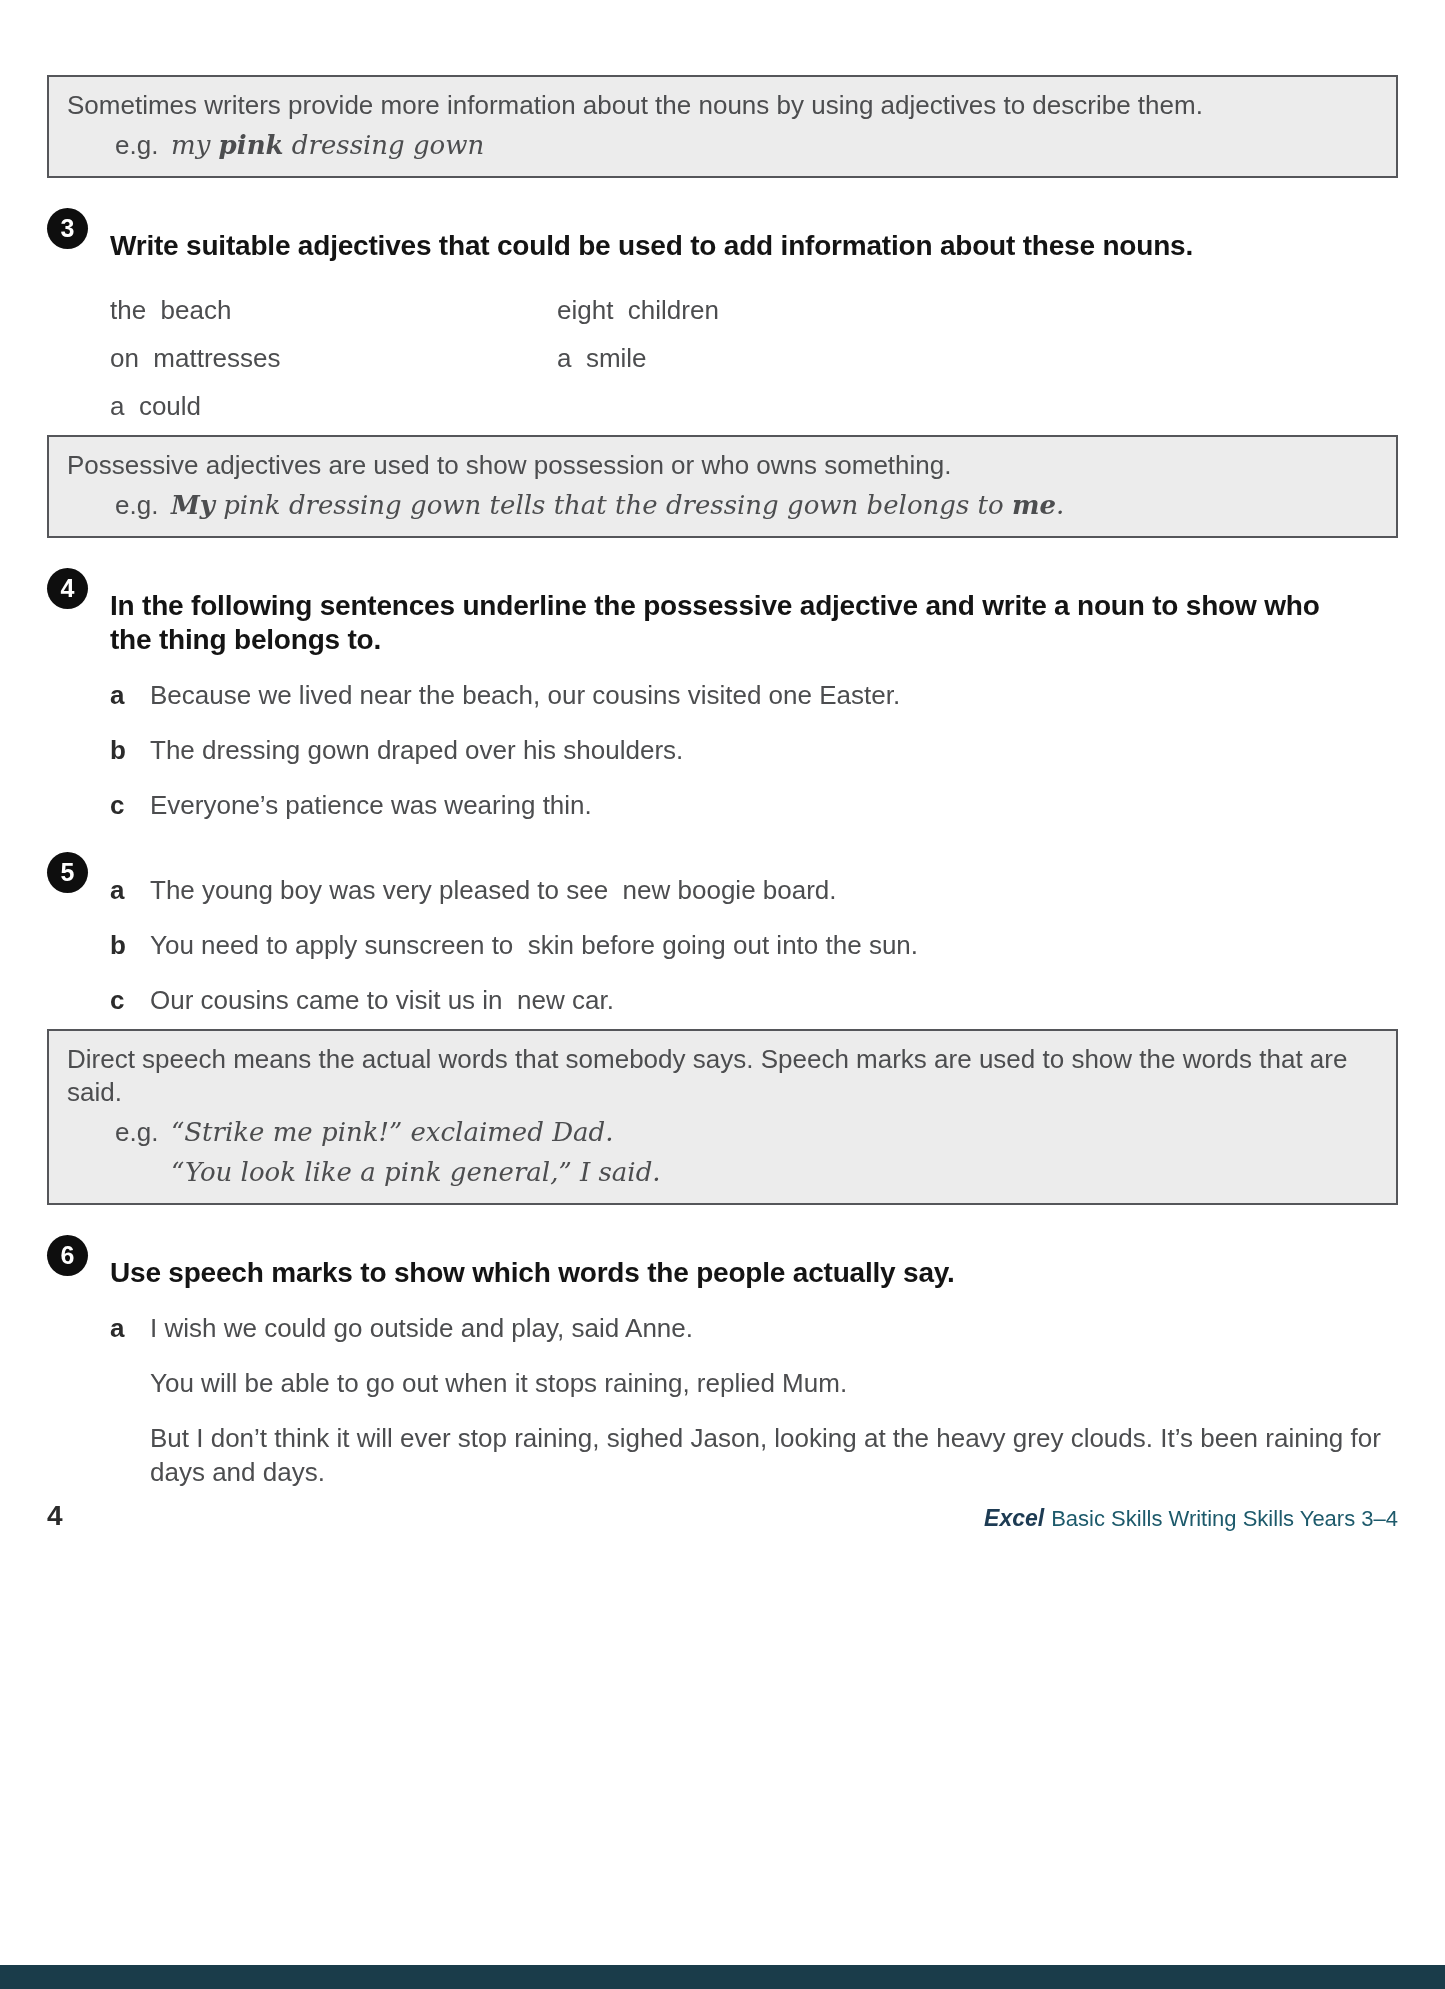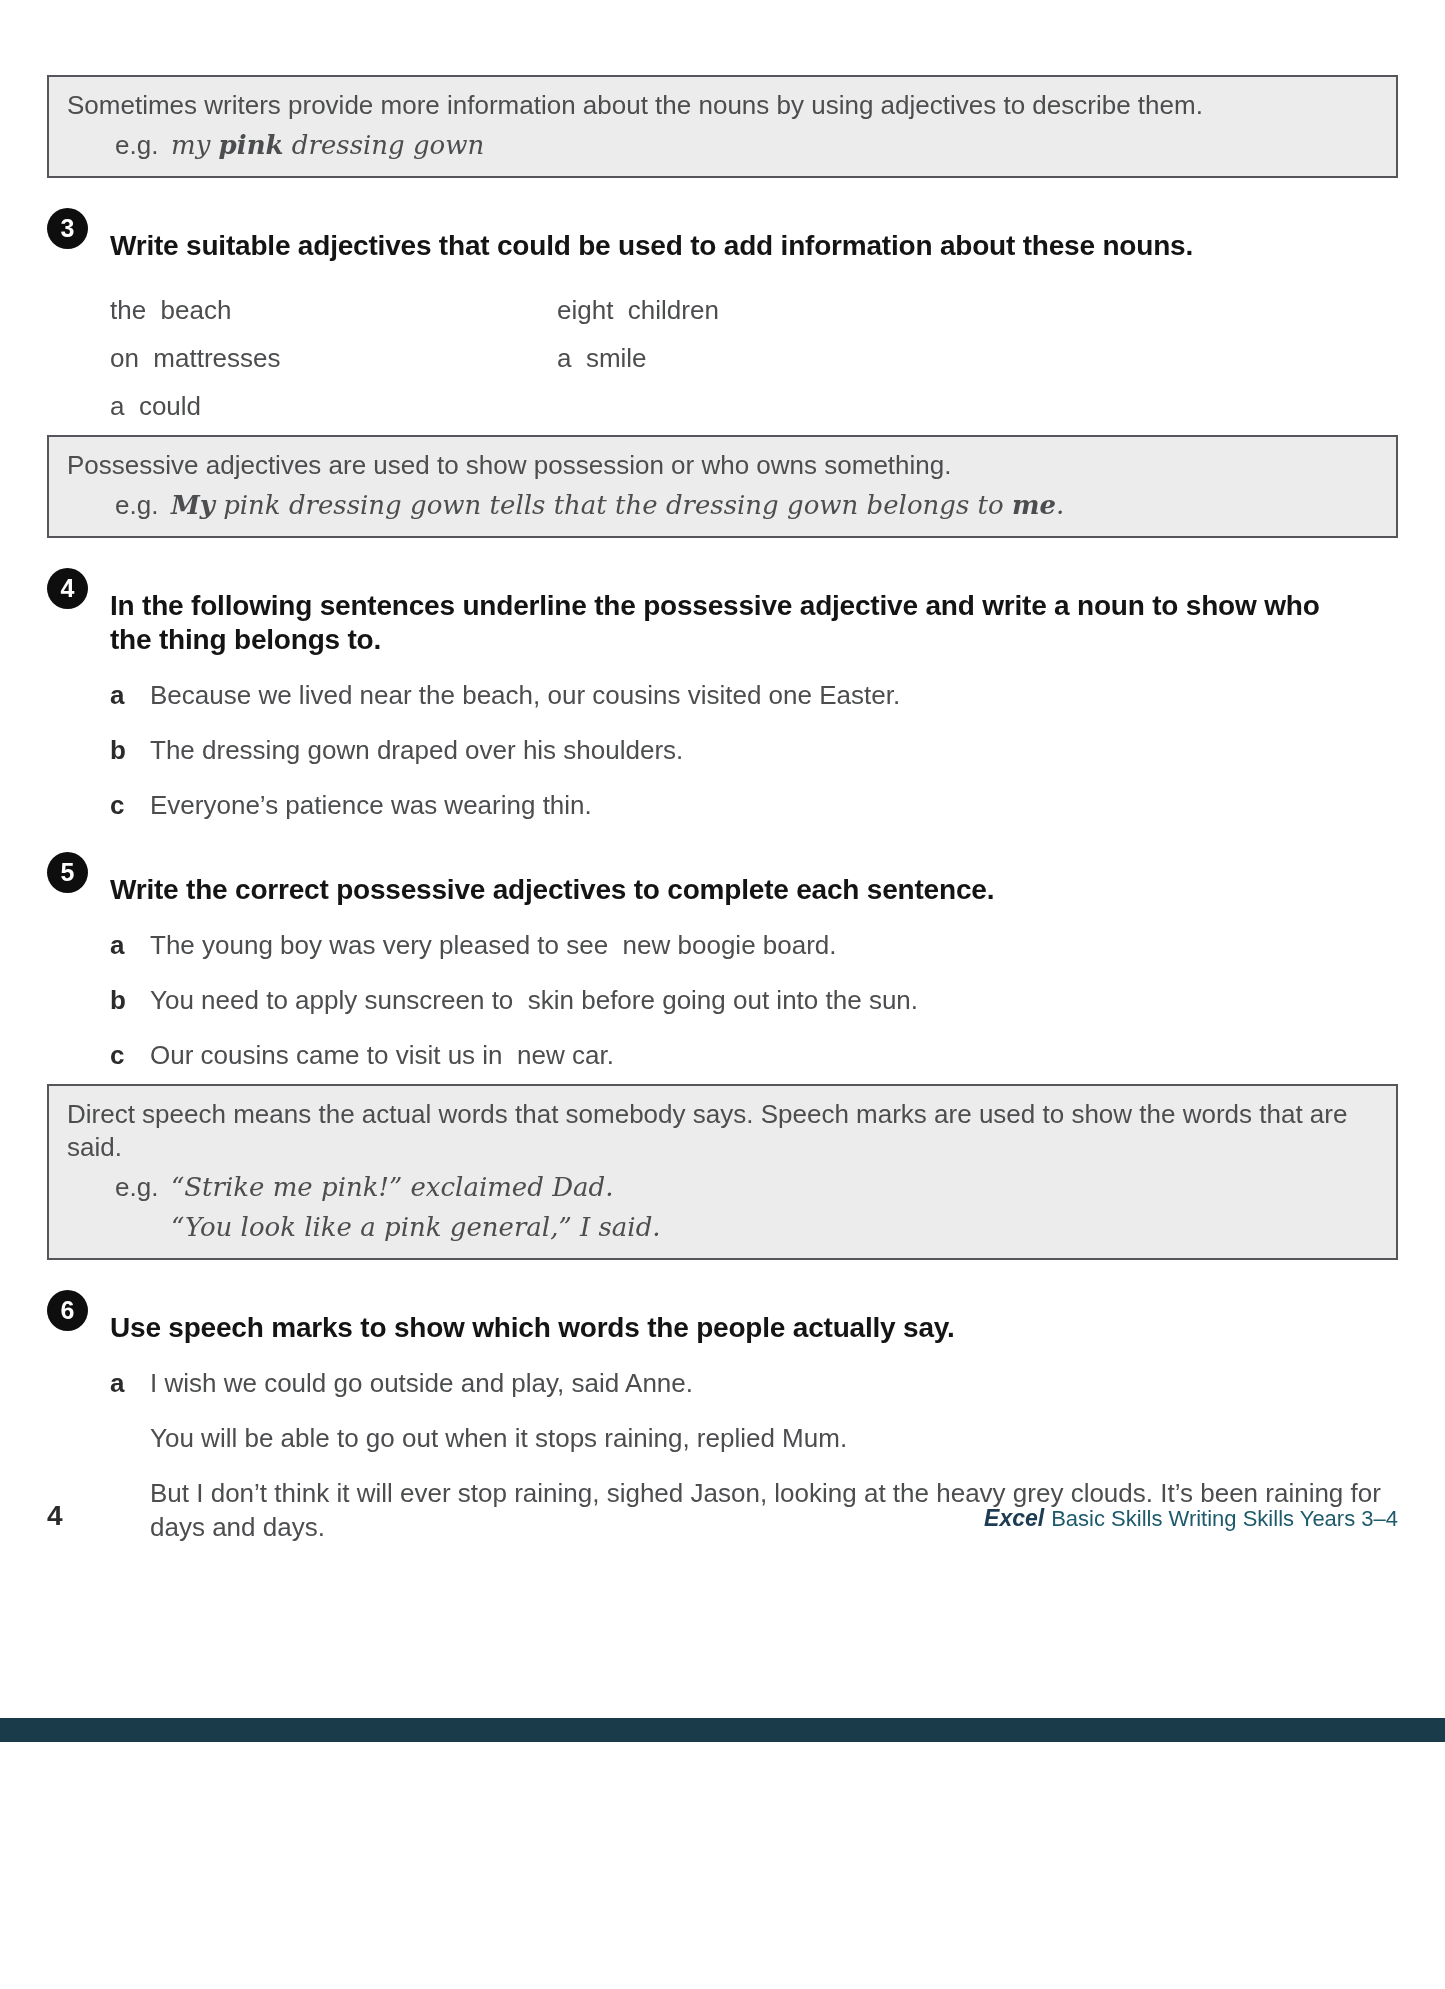--- a/index.html
+++ b/index.html
@@ -1,17 +1,17 @@
 <!DOCTYPE html>
 <html style="--box-bg: #ececec; --box-border: #55565a; --badge-bg: #0e0e0e; --footer-brand: #1d3b53; --footer-text: #1d5a6b; --bar: #1a3c4a;"><head>
 <meta charset="utf-8">
 <style>
   html,body{margin:0;padding:0;}
   body{width:1445px;height:1989px;font-family:"Liberation Sans",sans-serif;background:#ffffff;color:#4c4d4f;}
-  .page{position:relative;width:1445px;height:1742px;overflow:hidden;padding:75px 47px 0;box-sizing:border-box;background:#ffffff;}
+  .page{position:relative;width:1445px;height:1989px;overflow:hidden;padding:75px 47px 0;box-sizing:border-box;background:#ffffff;}
 
   .info-box{background:var(--box-bg,#ececec);border:2px solid var(--box-border,#55565a);padding:12px 18px 14px;margin-top:12px;}
   .info-box.first{margin-top:0;}
   .box-body{margin:0;font-size:26px;line-height:33px;color:#4c4d4f;}
   .box-example{margin:7px 0 0;padding-left:48px;font-size:26px;line-height:33px;color:#4c4d4f;}
   .eg{display:inline-block;min-width:56px;}
   .si{font-family:"DejaVu Serif",serif;font-style:italic;}
   .sbi{font-family:"DejaVu Serif",serif;font-style:italic;font-weight:bold;}
 
   .question{display:flex;margin-top:30px;}
@@ -77,21 +77,20 @@
       <div class="item">
         <span class="item-letter">c</span>
         <span class="item-text pre">Everyone’s patience was wearing thin.</span>
       </div>
     </div>
   </section>
 
   <section class="question">
     <div class="q-num">5</div>
     <div class="q-content">
-      <p class="q-heading">Write the correct possessive adjectives to complete each sentence.</p>
       <div class="item">
         <span class="item-letter">a</span>
         <span class="item-text pre">The young boy was very pleased to see  new boogie board.</span>
       </div>
       <div class="item">
         <span class="item-letter">b</span>
         <span class="item-text pre">You need to apply sunscreen to  skin before going out into the sun.</span>
       </div>
       <div class="item">
         <span class="item-letter">c</span>

